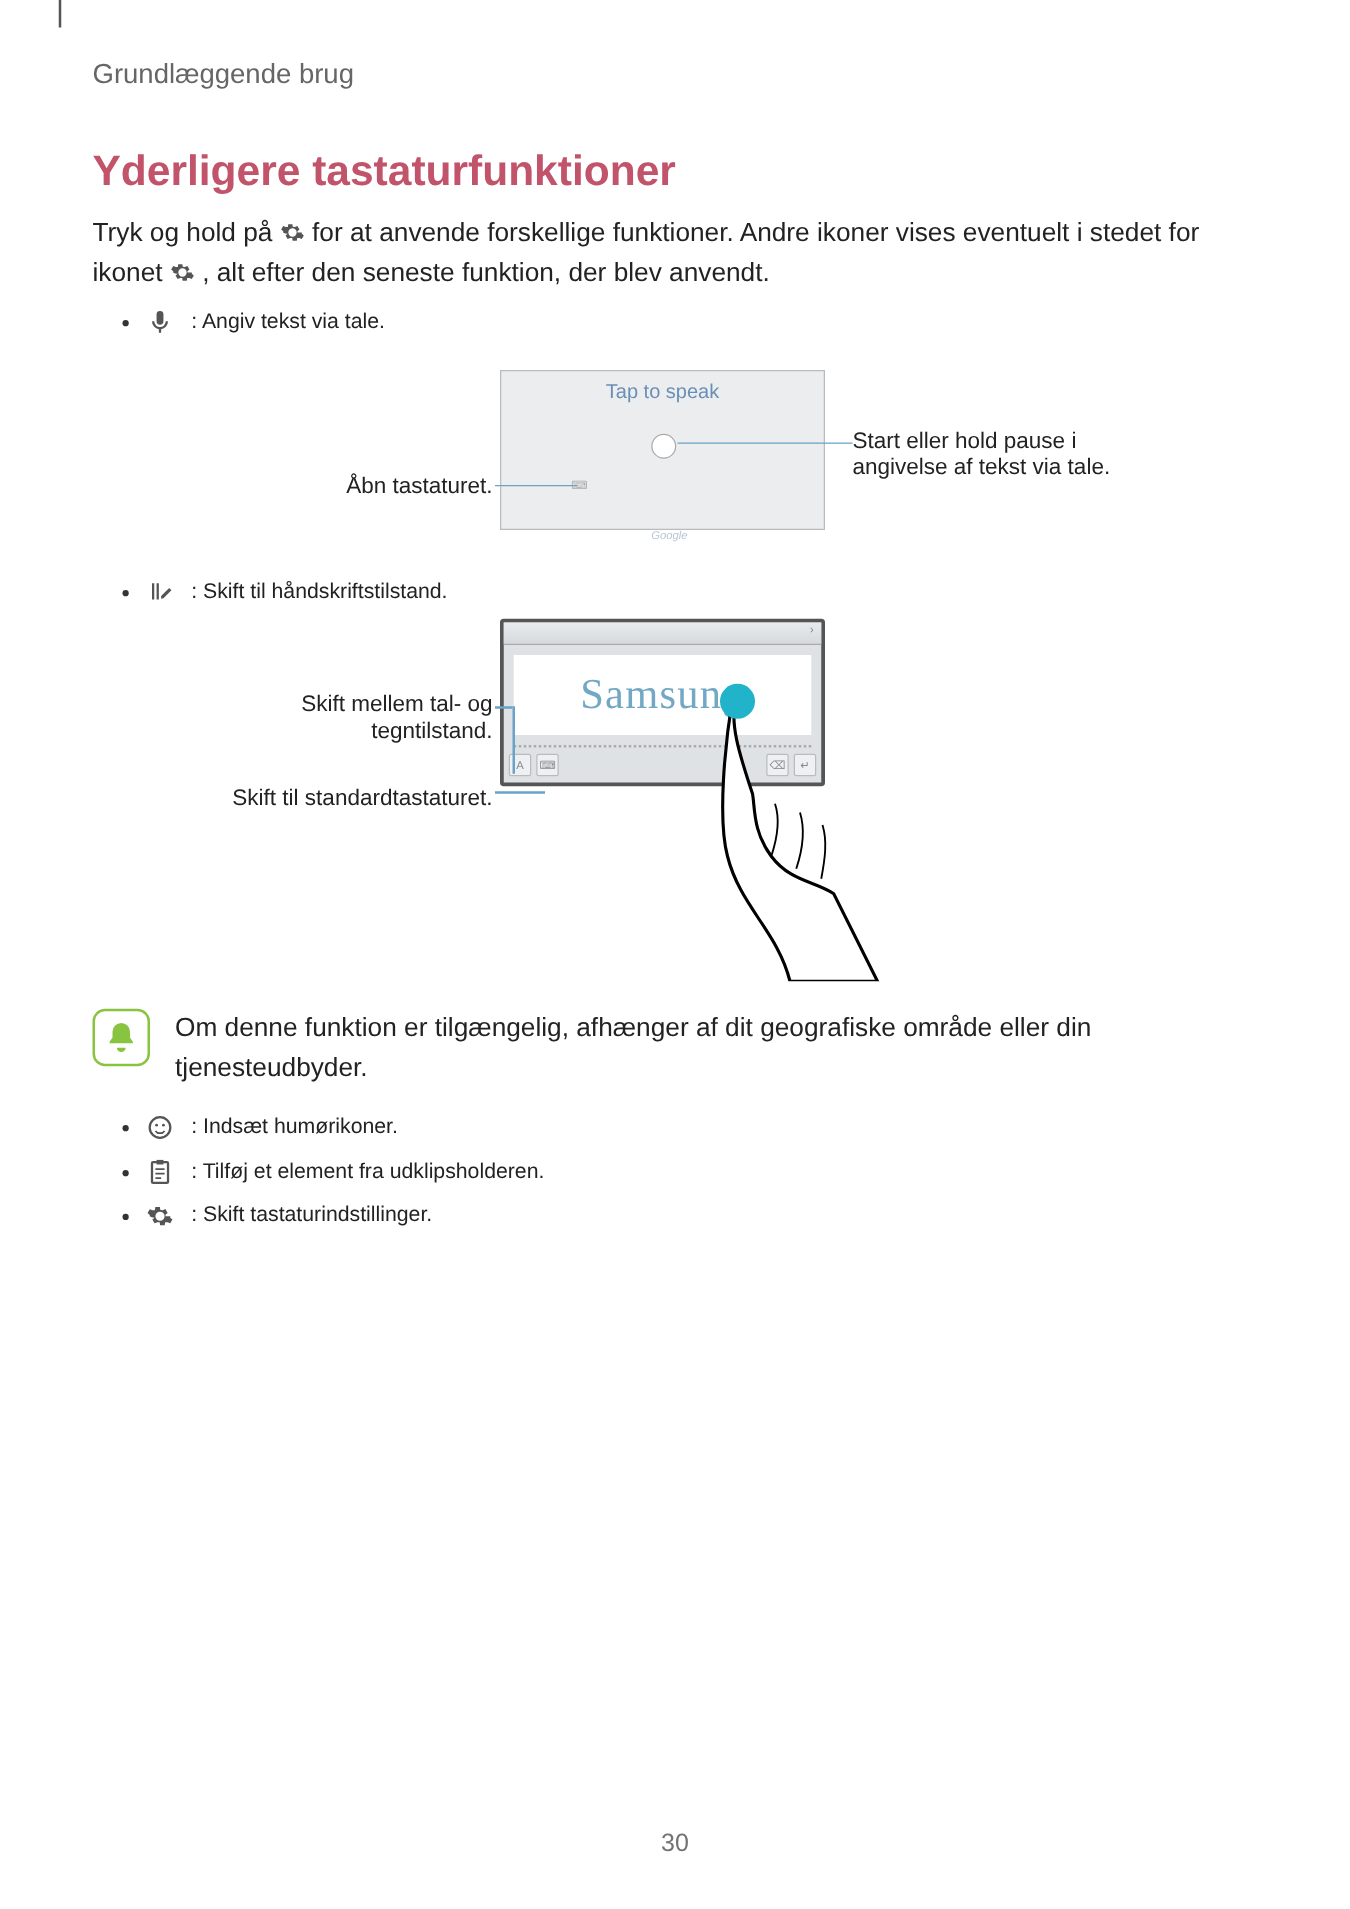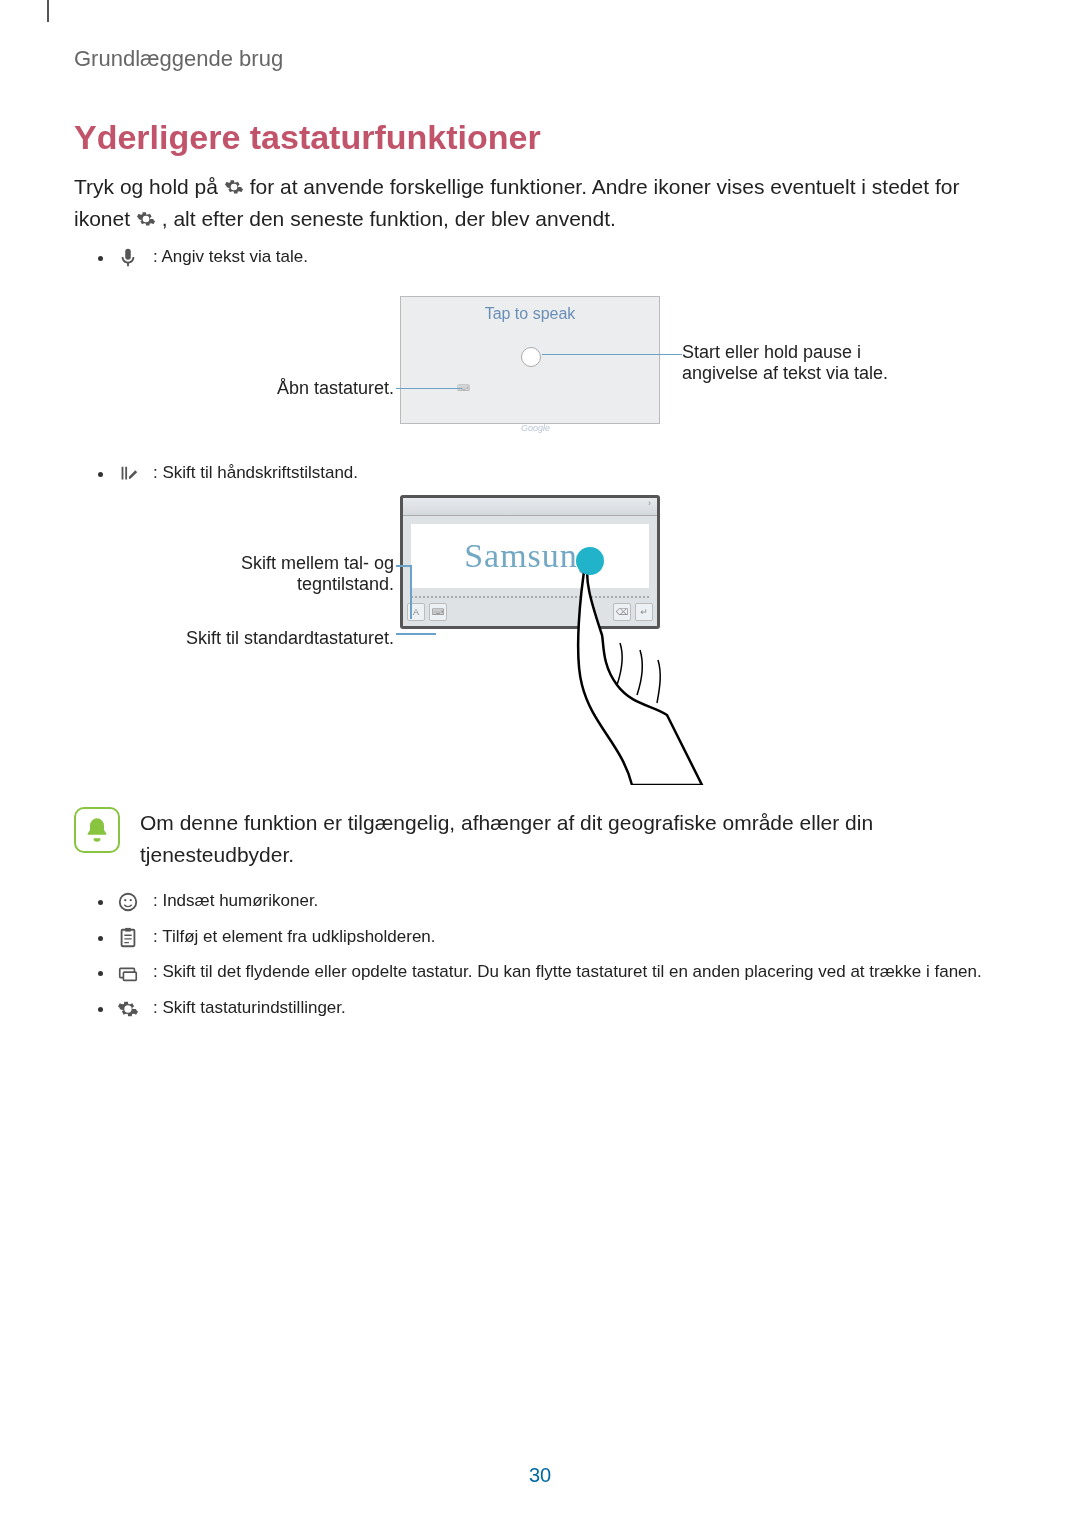--- a/index.html
+++ b/index.html
@@ -217,21 +217,21 @@
     font-size: 21px;
     line-height: 1.5;
   }
 
   .page-num {
     position: absolute;
     bottom: 40px;
     left: 0; right: 0;
     text-align: center;
     font-size: 20px;
-    color: #0369a1;
+    color: #737373;
   }
 </style>
 </head>
 <body>
 
 <div class="page">
   <div class="left-marker"></div>
 
   <div class="breadcrumb">Grundlæggende brug</div>
 
@@ -362,30 +362,20 @@
             <rect x="9" y="1" width="6" height="4" fill="#555"></rect>
             <path stroke="#555" stroke-width="1.5" d="M8 9h8M8 13h8M8 17h5"></path>
           </svg>
       </span>
       <span class="bullet-text"> : Tilføj et element fra udklipsholderen.</span>
     </li>
     <li class="bullet-row">
       <span class="bullet-dot"></span>
       <span class="bullet-icon">
         <svg viewBox="0 0 24 24" width="22" height="22">
-            <rect x="3" y="7" width="16" height="10" rx="1" fill="none" stroke="#555" stroke-width="1.8"></rect>
-            <rect x="7" y="11" width="14" height="9" rx="1" fill="#fff" stroke="#555" stroke-width="1.8"></rect>
-          </svg>
-      </span>
-      <span class="bullet-text"> : Skift til det flydende eller opdelte tastatur. Du kan flytte tastaturet til en anden placering ved at trække i fanen.</span>
-    </li>
-    <li class="bullet-row">
-      <span class="bullet-dot"></span>
-      <span class="bullet-icon">
-        <svg viewBox="0 0 24 24" width="22" height="22">
             <path fill="#555" d="M12 8a4 4 0 100 8 4 4 0 000-8zm9 4a7 7 0 01-.1 1.2l2 1.6-2 3.4-2.4-1a7 7 0 01-2 .1l-.4 2.6h-4l-.4-2.6a7 7 0 01-2-.1l-2.4 1-2-3.4 2-1.6A7 7 0 013 12a7 7 0 01.1-1.2l-2-1.6 2-3.4 2.4 1a7 7 0 012-.1L7.9 4h4l.4 2.6a7 7 0 012 .1l2.4-1 2 3.4-2 1.6c.1.4.1.8.1 1.2z"></path>
           </svg>
       </span>
       <span class="bullet-text"> : Skift tastaturindstillinger.</span>
     </li>
   </ul>
 </div>
 
 <div class="page-num">30</div>
 

